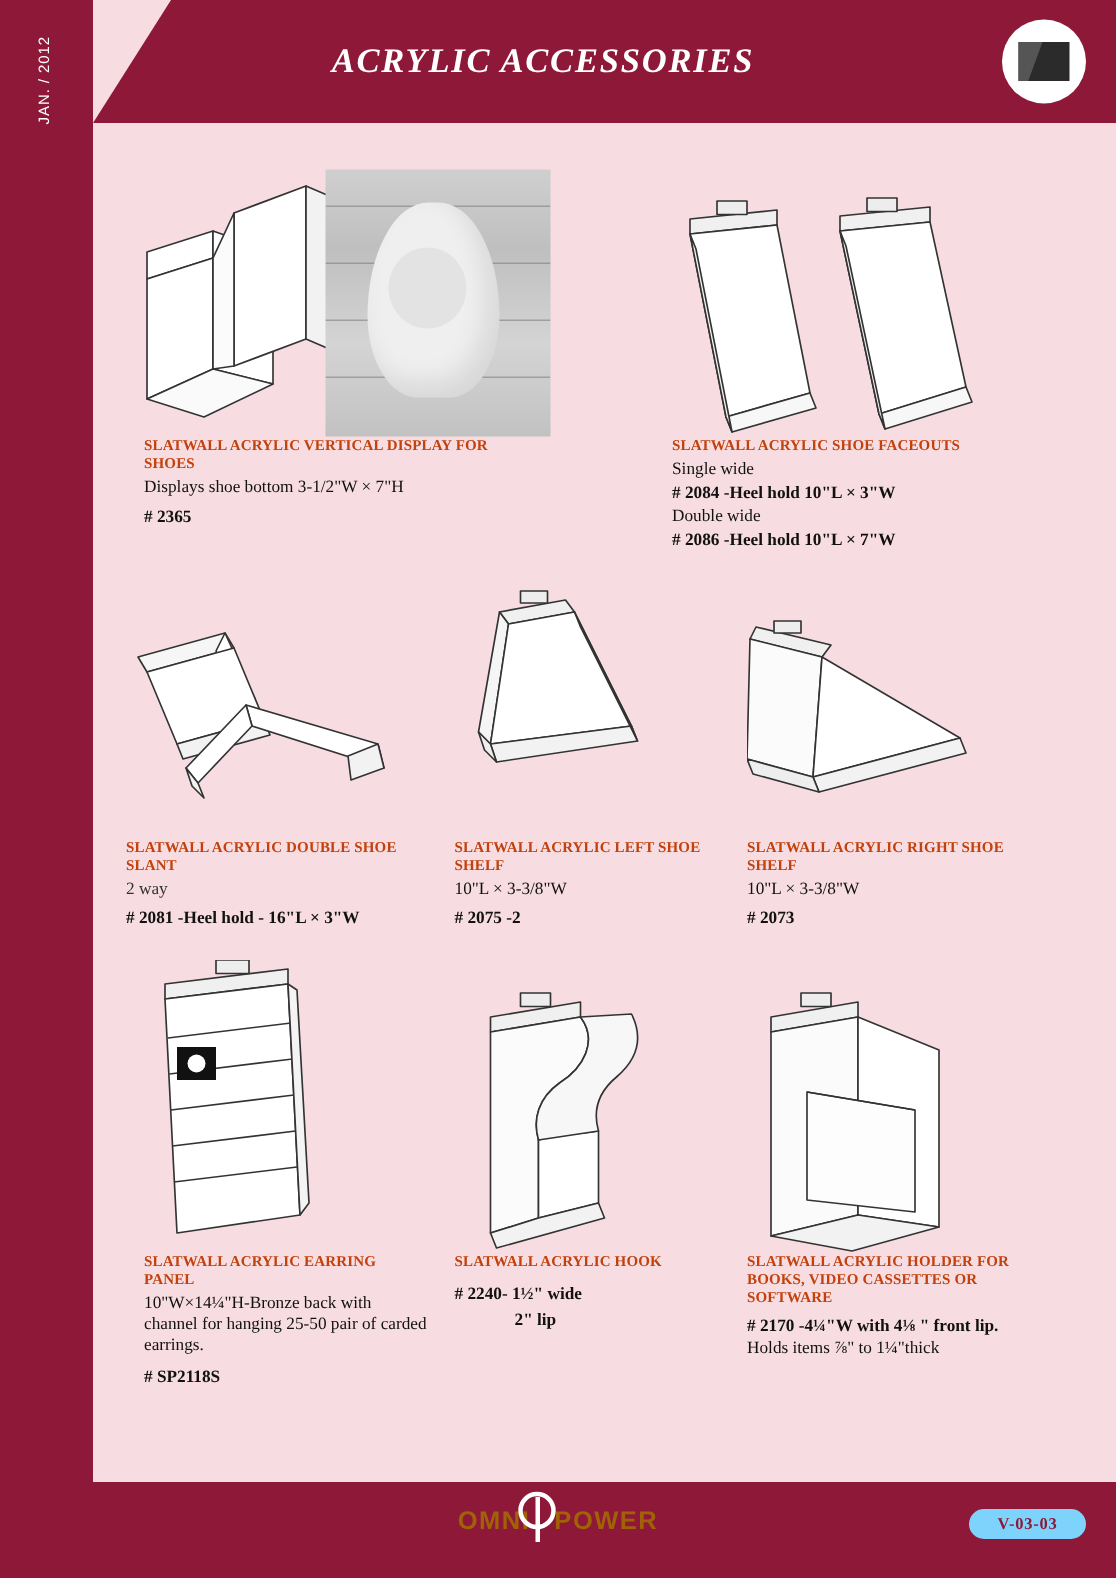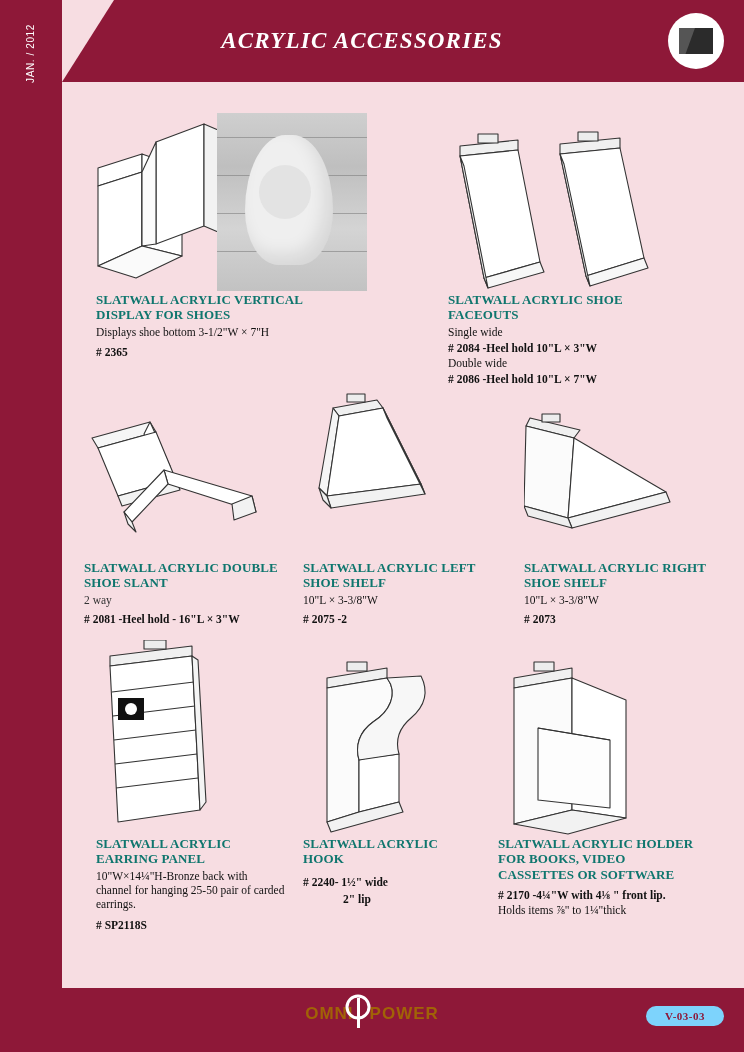--- a/index.html
+++ b/index.html
@@ -163,22 +163,22 @@
   
   .item {
     position: absolute;
   }
   .item-figure {
     position: relative;
   }
   .item-title {
     font-family: "Liberation Serif", serif;
     font-weight: bold;
-    font-size: 13px;
-    color: #0f766e;
+    font-size: 10px;
+    color: #c2410c;
     line-height: 1.18;
     letter-spacing: 0.1px;
   }
   .item-desc {
     font-family: "Liberation Serif", serif;
     font-size: 11.5px;
     color: #111;
     line-height: 1.25;
     margin-top: 2px;
   }
@@ -320,21 +320,21 @@
           <path d="M80 16 L118 92 L122 102 L84 26 Z" fill="#f6f6f6"></path>
           <path d="M16 96 L24 104 L28 116 L20 108 Z" fill="#eee"></path>
         </g>
       </svg>
     </div>
     <div class="item-title">SLATWALL ACRYLIC LEFT SHOE SHELF</div>
     <div class="item-desc">10"L × 3-3/8"W</div>
     <div class="item-sku" style="font-weight:bold; margin-top:5px;"># 2075 -2</div>
   </div>
 
-  <div class="item" style="left:498px; top:408px; width:190px;margin-left:26px;">
+  <div class="item" style="left:498px; top:408px; width:190px;">
     <div class="item-figure" style="height:152px;">
       <svg width="170" height="152" viewBox="0 0 170 152">
         <g fill="#ffffff" stroke="#333" stroke-width="1.1" stroke-linejoin="round">
           <path d="M6 10 L56 22 L50 30 L2 18 Z" fill="#f0f0f0"></path>
           <rect x="18" y="6" width="18" height="8" fill="#ededed"></rect>
           <path d="M2 18 L50 30 L44 110 L0 98 Z" fill="#fbfbfb"></path>
           <path d="M50 30 L142 84 L44 110 Z"></path>
           <path d="M44 110 L142 84 L146 94 L48 120 Z" fill="#f2f2f2"></path>
           <path d="M0 98 L44 110 L48 120 L4 108 Z" fill="#eee"></path>
         </g>

